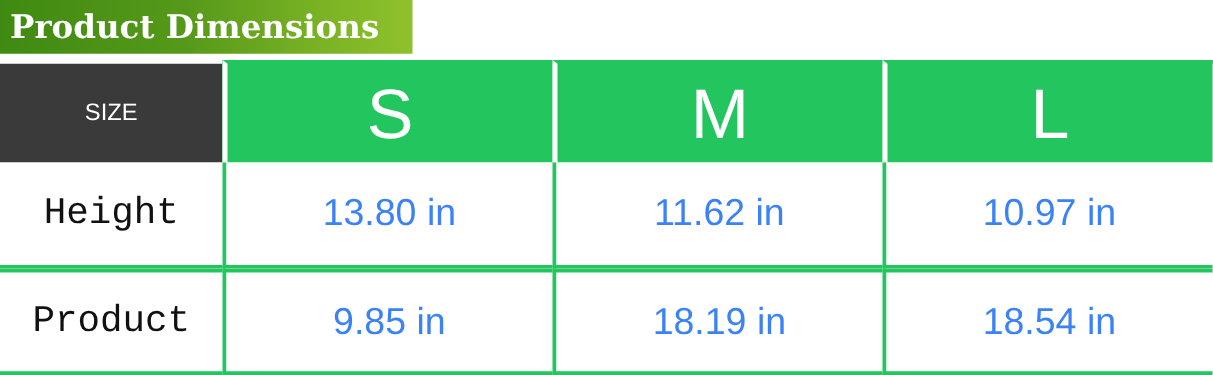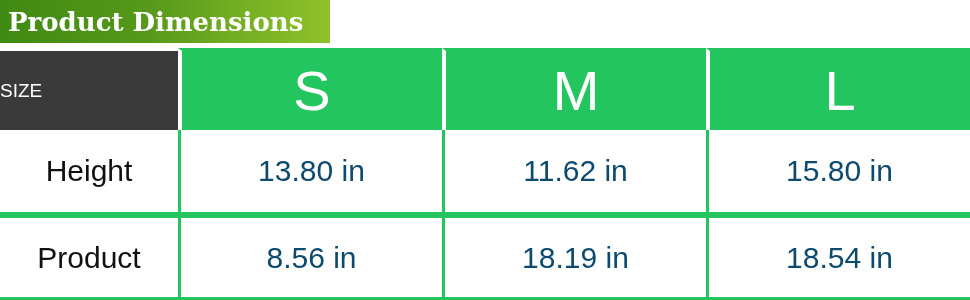--- a/index.html
+++ b/index.html
@@ -67,21 +67,21 @@
   col.c-l     { width: 264px; }
 
   
   tr.head-row { height: 82px; }
   th.size-cell {
     background: #3a3a3a;
     color: #ffffff;
     font-family: "Liberation Sans", sans-serif;
     font-weight: normal;
     font-size: 19px;
-    text-align: left;
+    text-align: center;
     vertical-align: middle;
     border: 0;
     border-top: 3px solid #ffffff;
     box-sizing: border-box;
     padding: 0;
   }
   th.sz-cell {
     background: #22c55e;
     color: #ffffff;
     font-family: "Liberation Sans", sans-serif;
@@ -94,33 +94,33 @@
     padding: 0;
     border-top: 3px solid #22c55e;
     border-left: 4px solid #ffffff;
   }
 
   
   tr.data-row { height: 85px; }
   td.row-label {
     background: #ffffff;
     color: #111111;
-    font-family: Liberation Sans, sans-serif;
+    font-family: Liberation Mono, monospace;
     font-size: 30px;
     text-align: center;
     vertical-align: middle;
     box-sizing: border-box;
     padding: 0;
     border-top: 3px solid #22c55e;
     border-bottom: 3px solid #22c55e;
   }
   tr.data-row.first td.row-label { border-top: 0; }
   td.val-cell {
     background: #ffffff;
-    color: #0c4a6e;
+    color: #3b82f6;
     font-family: "Liberation Sans", sans-serif;
     font-size: 30px;
     text-align: center;
     vertical-align: middle;
     box-sizing: border-box;
     padding: 0;
     border-left: 3px solid #22c55e;
     border-top: 3px solid #22c55e;
     border-bottom: 3px solid #22c55e;
   }
@@ -185,29 +185,29 @@
           <td class="row-label">
             <span>Height</span>
           </td>
           <td class="val-cell">
             <span>13.80 in</span>
           </td>
           <td class="val-cell">
             <span>11.62 in</span>
           </td>
           <td class="val-cell">
-            <span>15.80 in</span>
+            <span>10.97 in</span>
           </td>
         </tr>
         <tr class="data-row">
           <td class="row-label">
             <span>Product</span>
           </td>
           <td class="val-cell">
-            <span>8.56 in</span>
+            <span>9.85 in</span>
           </td>
           <td class="val-cell">
             <span>18.19 in</span>
           </td>
           <td class="val-cell">
             <span>18.54 in</span>
           </td>
         </tr>
       </tbody>
     </table>

